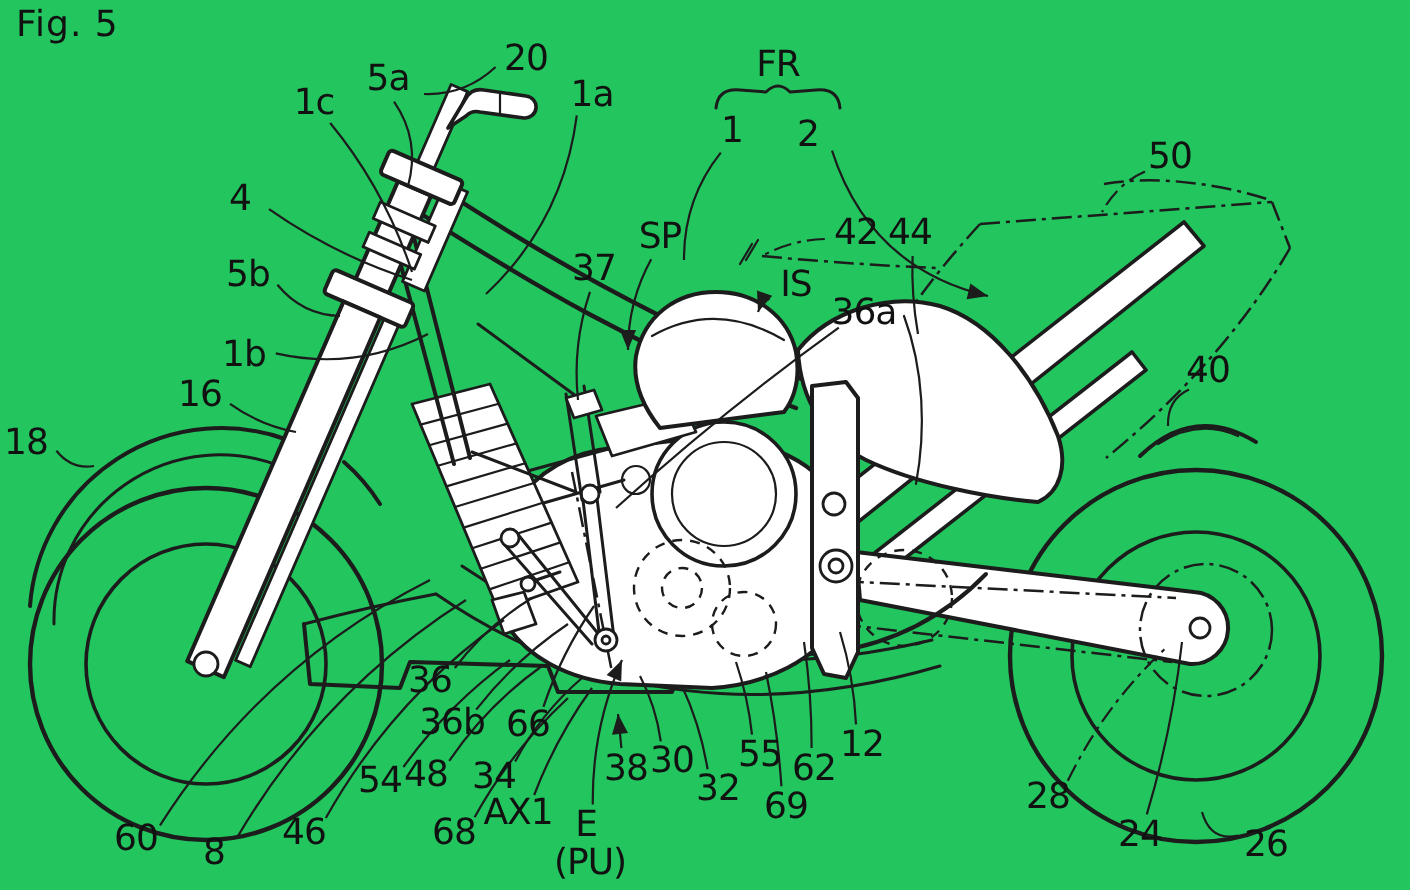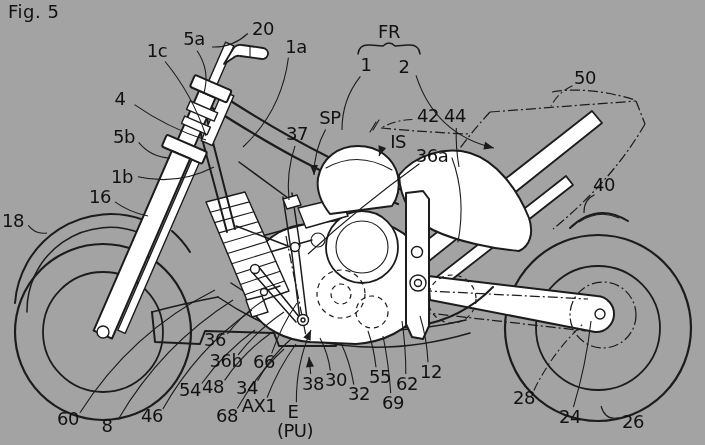--- a/index.html
+++ b/index.html
@@ -1,16 +1,16 @@
 <!DOCTYPE html>
 <html><head>
 <meta charset="utf-8">
 <style>
   html,body{margin:0;padding:0;background:#fff;}
-  #stage{position:relative;width:705px;height:445px;background:#a3a3a3;overflow:hidden;
+  #stage{position:relative;width:705px;height:445px;background:#22c55e;overflow:hidden;
          font-family:"DejaVu Sans",sans-serif;}
   svg{position:absolute;left:0;top:0;}
   .ln   {fill:none;stroke:#1c1c1c;stroke-width:2;stroke-linecap:round;stroke-linejoin:round;}
   .ln15 {fill:none;stroke:#1c1c1c;stroke-width:1.5;stroke-linecap:round;stroke-linejoin:round;}
   .thin {fill:none;stroke:#1c1c1c;stroke-width:1.1;stroke-linecap:round;}
   .wht  {fill:#ffffff;stroke:#1c1c1c;stroke-width:2;stroke-linejoin:round;}
   .wht14{fill:#ffffff;stroke:#1c1c1c;stroke-width:1.4;stroke-linejoin:round;}
   .dash {fill:none;stroke:#1c1c1c;stroke-width:1.2;stroke-dasharray:5 4;}
   .dashdot{fill:none;stroke:#1c1c1c;stroke-width:1.25;stroke-dasharray:10 3 2 3;}
   .leader{fill:none;stroke:#1c1c1c;stroke-width:1.1;}

